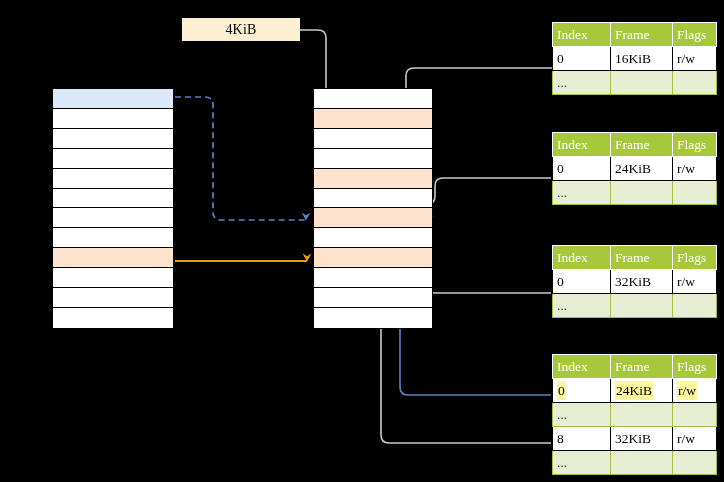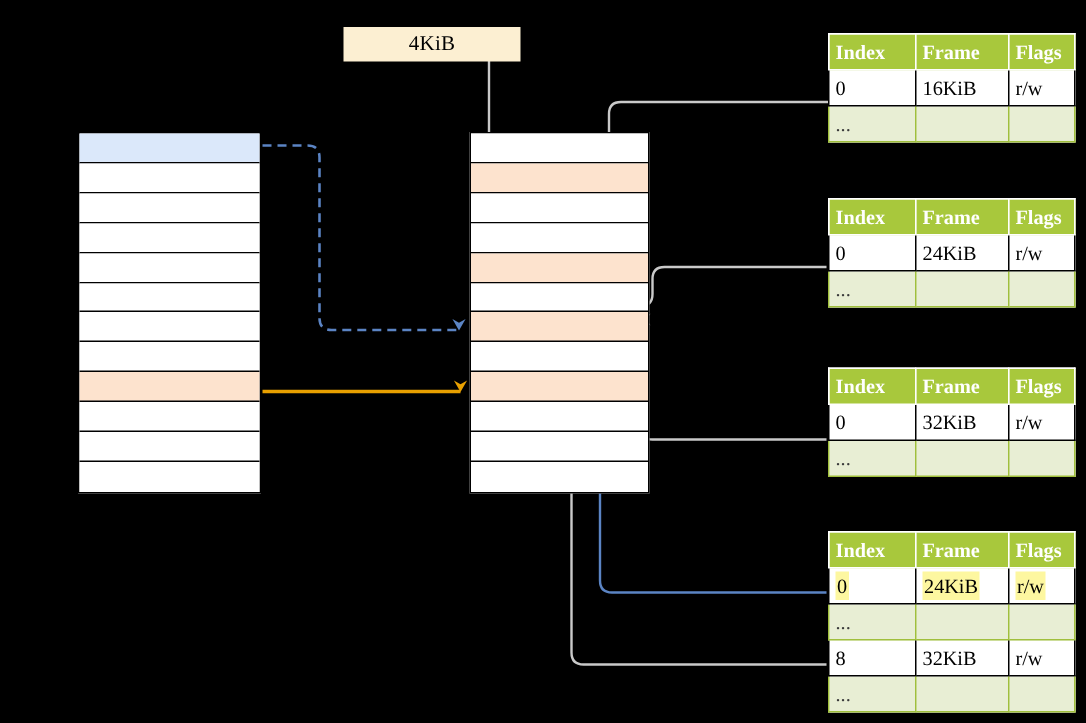--- a/index.html
+++ b/index.html
@@ -44,21 +44,20 @@
   .size-label {
     position: absolute;
     box-sizing: border-box;
     background: #fcefd2;
     color: #000000;
     display: flex;
     align-items: center;
     justify-content: center;
     font-size: 14px;
     letter-spacing: .2px;
-    margin-left: 47px;
   }
 
   
   .ftable {
     position: absolute;
     box-sizing: border-box;
     border-collapse: collapse;
     border: 1.4px solid #a0bf3c;
     table-layout: fixed;
     background: #ffffff;
@@ -69,21 +68,21 @@
     padding: 1px 4px;
     text-align: left;
     line-height: 1.45;
     height: 21px;
     vertical-align: middle;
     color: #000000;
   }
   .ftable th {
     background: #a8c83c;
     color: #ffffff;
-    font-weight: bold;
+    font-weight: normal;
     border-color: #ffffff;
     font-size: 13.5px;
     margin-top: 45px;
   }
   .ftable tr.odd td { background: #ffffff; }
   .ftable tr.ell td {
     background: #e8eed4;
     border-color: #a0bf3c;
     color: #3a3a3a;
   }

